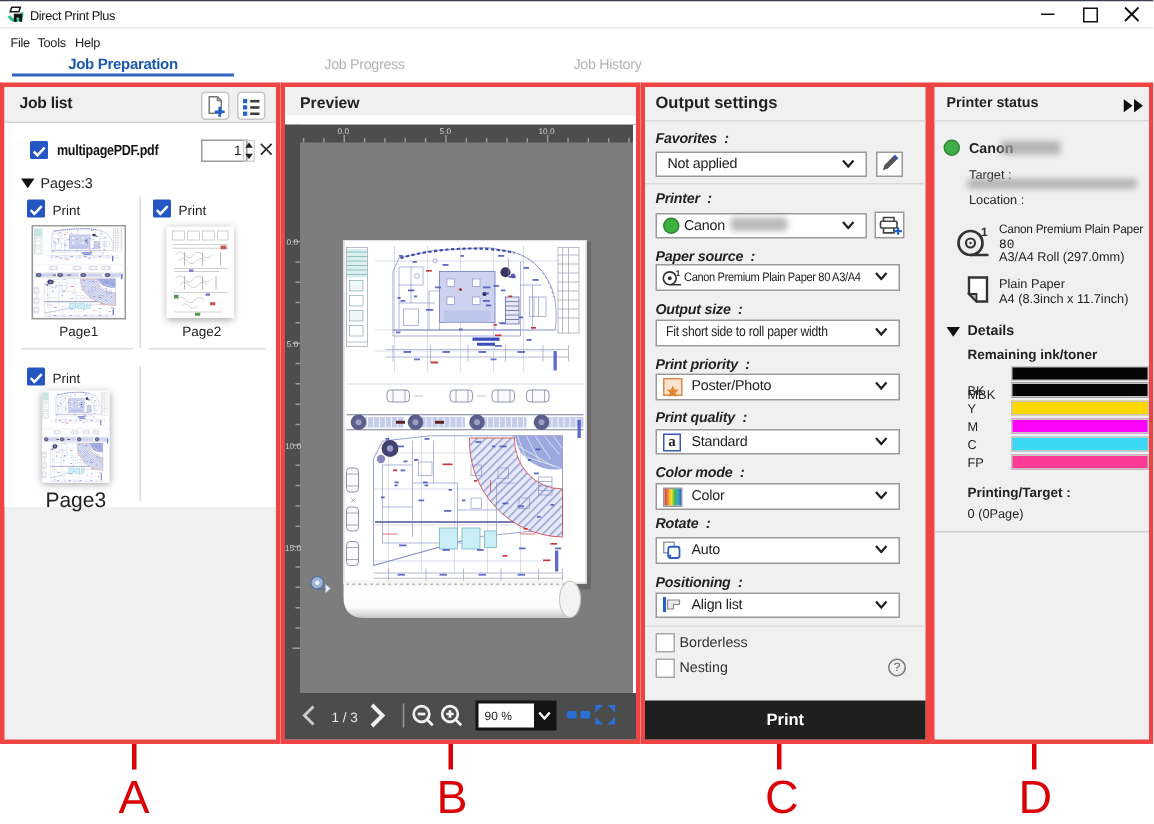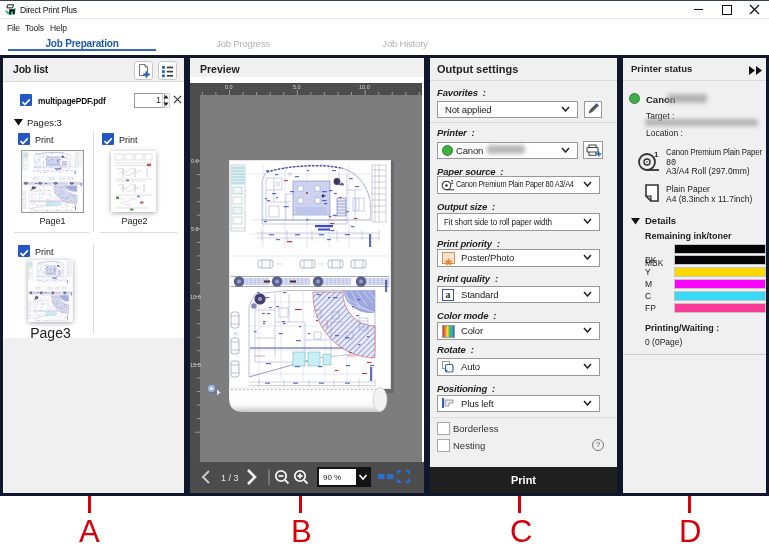--- a/index.html
+++ b/index.html
@@ -1,19 +1,19 @@
 <!DOCTYPE html>
 <html><head>
 <meta charset="utf-8">
 <style>
   html,body{margin:0;padding:0;}
   body{width:769px;height:549px;position:relative;background:#fff;
        font-family:"Liberation Sans",sans-serif;overflow:hidden;}
   .ab{position:absolute;}
-  .panel{position:absolute;top:55px;height:435px;border:3px solid #0f172a;background:#f0f0f0;}
+  .panel{position:absolute;top:55px;height:435px;border:3px solid #ef4444;background:#f0f0f0;}
   .hdr{position:absolute;left:0;top:0;right:0;height:23px;background:#f0f0f0;}
   .lbl{position:absolute;font-size:9.5px;font-weight:bold;color:#222;line-height:1;letter-spacing:-0.15px;font-style:italic;}
   .dd{position:absolute;background:#fff;border:1px solid #999;}
   .ddtx{position:absolute;font-size:9.5px;color:#222;white-space:nowrap;letter-spacing:-0.15px;}
   .chev{position:absolute;width:9px;height:6px;}
   .cb{position:absolute;width:11px;height:11px;background:#2456c4;border-radius:1px;}
   .cbe{position:absolute;width:11px;height:11px;background:#fff;border:1px solid #a8a8a8;}
   .blur{position:absolute;background:#9f9f9f;filter:blur(2px);border-radius:2px;opacity:.75;}
   .letter{position:absolute;color:#d90008;font-size:31px;line-height:1;}
   .stem{position:absolute;width:3px;height:17px;background:#d90008;}
@@ -662,21 +662,21 @@
       <path d="M1,1 l3.5,4 L8,1" stroke="#222" stroke-width="1.5" fill="none"></path>
     </svg>
 
   <div class="lbl" style="left:7px;top:326px;">Positioning&nbsp;&nbsp;:</div>
 
   <div class="dd" style="left:7px;top:337px;width:161px;height:15px;"></div>
   <svg class="ab" style="left:11px;top:339px;" width="14" height="12" viewBox="0 0 14 12">
     <rect x="1" y="1" width="2" height="10" fill="#2a5fc4"></rect>
     <path d="M4,3 h8 v3 h-4 v3 h-4 z" fill="#e8e8e8" stroke="#888" stroke-width="0.8"></path>
   </svg>
-  <div class="ddtx" style="left:31px;top:340px;">Plus left</div>
+  <div class="ddtx" style="left:31px;top:340px;">Align list</div>
   <svg class="chev" style="left:153px;top:342px;" viewBox="0 0 9 6">
       <path d="M1,1 l3.5,4 L8,1" stroke="#222" stroke-width="1.5" fill="none"></path>
     </svg>
 
   <div class="ab" style="left:0;top:359px;width:187px;height:1px;background:#dedede;"></div>
 
   <div class="cbe" style="left:7px;top:364px;"></div>
   <div class="ab" style="left:23px;top:365px;font-size:9.5px;color:#333;">Borderless</div>
 
   <div class="cbe" style="left:7px;top:381px;"></div>
@@ -745,21 +745,21 @@
 
   <div class="ab" style="left:22px;top:220.5px;font-size:8.5px;color:#222;">M</div>
   <div class="ab" style="left:51px;top:221px;width:90px;height:8px;border:1px solid #c5c5c5;background:#fb02fb;"></div>
 
   <div class="ab" style="left:22px;top:232.5px;font-size:8.5px;color:#222;">C</div>
   <div class="ab" style="left:51px;top:233px;width:90px;height:8px;border:1px solid #c5c5c5;background:#39d8f5;"></div>
 
   <div class="ab" style="left:22px;top:244.5px;font-size:8.5px;color:#222;">FP</div>
   <div class="ab" style="left:51px;top:245px;width:90px;height:8px;border:1px solid #c5c5c5;background:#fc3b96;"></div>
 
-  <div class="ab" style="left:22px;top:265px;font-size:9px;font-weight:bold;color:#222;">Printing/Waiting :</div>
+  <div class="ab" style="left:22px;top:265px;font-size:9px;font-weight:bold;color:#222;">Printing/Target :</div>
   <div class="ab" style="left:22px;top:279px;font-size:8.5px;color:#222;">0 (0Page)</div>
 
   <div class="ab" style="left:0;top:296px;width:143px;height:1px;background:#ccc;"></div>
 </div>
 
 <div class="stem" style="left:88px;top:496px;"></div>
 
 <div class="letter" style="left:79px;top:516px;">A</div>
 
 <div class="stem" style="left:299px;top:496px;"></div>

